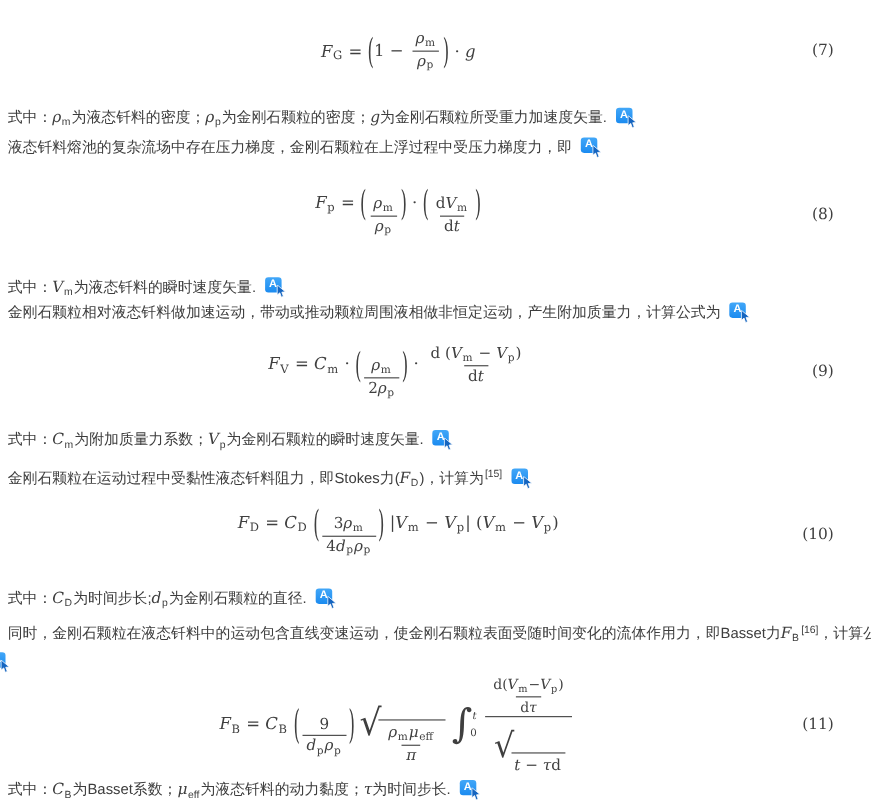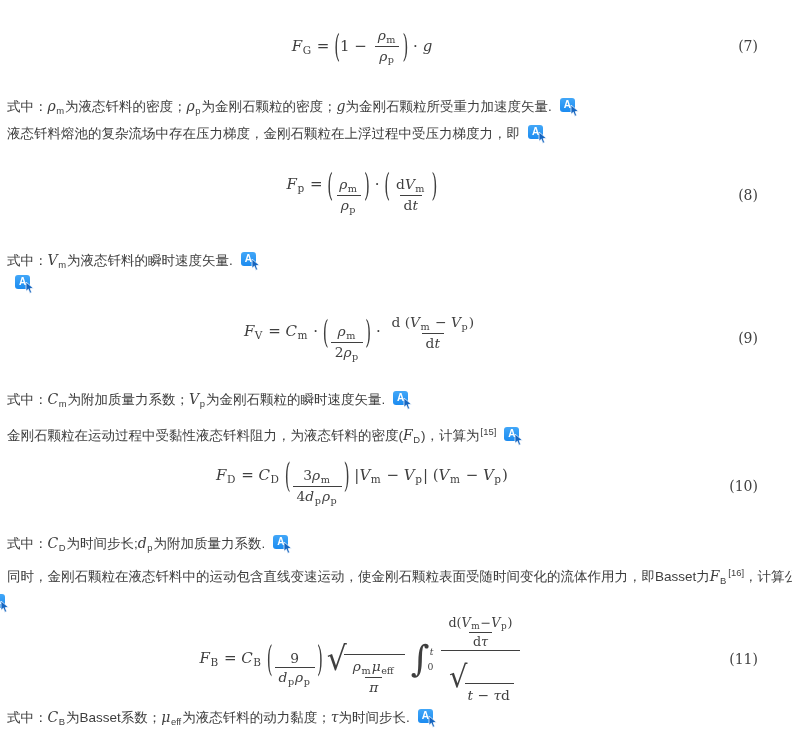--- a/index.html
+++ b/index.html
@@ -93,21 +93,21 @@
             </span>
           </span><span class="mparen" style="transform: scaleY(2.1);">)</span></span>
     </div>
     <span class="eq-num">(8)</span>
   </div>
 
   <div class="para" style="top:250px"><span class="mtext">式中：</span><span class="mi">V</span><span class="msub">m</span><span class="mtext">为液态钎料的瞬时速度矢量.</span><span class="tr-icon"><span class="tr-box">A</span><svg viewBox="0 0 10 12" class="tr-cursor">
           <path d="M1 0 L1 9.2 L3.4 7.2 L4.8 11.2 L6.6 10.4 L5.2 6.6 L8.4 6.3 Z" fill="#1565c0" stroke="#ffffff" stroke-width="0.7"></path>
         </svg></span></div>
 
-  <div class="para" style="top:273px"><span class="tr-icon"><span class="tr-box">A</span><svg viewBox="0 0 10 12" class="tr-cursor">
+  <div class="para" style="top:273px"><span class="mtext">金刚石颗粒相对液态钎料做加速运动，带动或推动颗粒周围液相做非恒定运动，产生附加质量力，计算公式为</span><span class="tr-icon"><span class="tr-box">A</span><svg viewBox="0 0 10 12" class="tr-cursor">
           <path d="M1 0 L1 9.2 L3.4 7.2 L4.8 11.2 L6.6 10.4 L5.2 6.6 L8.4 6.3 Z" fill="#1565c0" stroke="#ffffff" stroke-width="0.7"></path>
         </svg></span></div>
 
   <div class="eq-row" style="top:313px;height:50px">
     <div class="eq-center">
       <span class="math"><span class="mi">F</span><span class="msub">V</span><span class="mr"> = </span><span class="mi">C</span><span class="msub">m</span><span class="mr"> · </span><span class="mparen" style="transform: scaleY(2.1);">(</span><span class="minner">
             <span class="mfrac">
               <span class="mnum"><span class="mi">ρ</span><span class="msub">m</span></span>
               <span class="mden"><span class="mr">2</span><span class="mi">ρ</span><span class="msub">p</span></span>
             </span>
@@ -116,37 +116,37 @@
             <span class="mden"><span class="mr">d</span><span class="mi">t</span></span>
           </span></span>
     </div>
     <span class="eq-num">(9)</span>
   </div>
 
   <div class="para" style="top:389px"><span class="mtext">式中：</span><span class="mi">C</span><span class="msub">m</span><span class="mtext">为附加质量力系数；</span><span class="mi">V</span><span class="msub">p</span><span class="mtext">为金刚石颗粒的瞬时速度矢量.</span><span class="tr-icon"><span class="tr-box">A</span><svg viewBox="0 0 10 12" class="tr-cursor">
           <path d="M1 0 L1 9.2 L3.4 7.2 L4.8 11.2 L6.6 10.4 L5.2 6.6 L8.4 6.3 Z" fill="#1565c0" stroke="#ffffff" stroke-width="0.7"></path>
         </svg></span></div>
 
-  <div class="para" style="top:421px"><span class="mtext">金刚石颗粒在运动过程中受黏性液态钎料阻力，为液态钎料的密度(</span><span class="mi">F</span><span class="msub">D</span><span class="mtext">)，计算为</span><span class="msup">[15]</span><span class="tr-icon"><span class="tr-box">A</span><svg viewBox="0 0 10 12" class="tr-cursor">
+  <div class="para" style="top:421px"><span class="mtext">金刚石颗粒在运动过程中受黏性液态钎料阻力，即Stokes力(</span><span class="mi">F</span><span class="msub">D</span><span class="mtext">)，计算为</span><span class="msup">[15]</span><span class="tr-icon"><span class="tr-box">A</span><svg viewBox="0 0 10 12" class="tr-cursor">
           <path d="M1 0 L1 9.2 L3.4 7.2 L4.8 11.2 L6.6 10.4 L5.2 6.6 L8.4 6.3 Z" fill="#1565c0" stroke="#ffffff" stroke-width="0.7"></path>
         </svg></span></div>
 
   <div class="eq-row" style="top:460px;height:52px">
     <div class="eq-center">
       <span class="math"><span class="mi">F</span><span class="msub">D</span><span class="mr"> = </span><span class="mi">C</span><span class="msub">D</span><span class="mr"> </span><span class="mparen" style="transform: scaleY(2.2);">(</span><span class="minner">
             <span class="mfrac">
               <span class="mnum"><span class="mr">3</span><span class="mi">ρ</span><span class="msub">m</span></span>
               <span class="mden"><span class="mr">4</span><span class="mi">d</span><span class="msub">p</span><span class="mi">ρ</span><span class="msub">p</span></span>
             </span>
           </span><span class="mparen" style="transform: scaleY(2.2);">)</span><span class="mr"> |</span><span class="mi">V</span><span class="msub">m</span><span class="mr"> − </span><span class="mi">V</span><span class="msub">p</span><span class="mr">| (</span><span class="mi">V</span><span class="msub">m</span><span class="mr"> − </span><span class="mi">V</span><span class="msub">p</span><span class="mr">)</span></span>
     </div>
     <span class="eq-num">(10)</span>
   </div>
 
-  <div class="para" style="top:533px"><span class="mtext">式中：</span><span class="mi">C</span><span class="msub">D</span><span class="mtext">为时间步长;</span><span class="mi">d</span><span class="msub">p</span><span class="mtext">为附加质量力系数.</span><span class="tr-icon"><span class="tr-box">A</span><svg viewBox="0 0 10 12" class="tr-cursor">
+  <div class="para" style="top:533px"><span class="mtext">式中：</span><span class="mi">C</span><span class="msub">D</span><span class="mtext">为时间步长;</span><span class="mi">d</span><span class="msub">p</span><span class="mtext">为金刚石颗粒的直径.</span><span class="tr-icon"><span class="tr-box">A</span><svg viewBox="0 0 10 12" class="tr-cursor">
           <path d="M1 0 L1 9.2 L3.4 7.2 L4.8 11.2 L6.6 10.4 L5.2 6.6 L8.4 6.3 Z" fill="#1565c0" stroke="#ffffff" stroke-width="0.7"></path>
         </svg></span></div>
 
   <div class="para" style="top:562px"><span class="mtext">同时，金刚石颗粒在液态钎料中的运动包含直线变速运动，使金刚石颗粒表面受随时间变化的流体作用力，即Basset力</span><span class="mi">F</span><span class="msub">B</span><span class="msup">[16]</span><span class="mtext">，计算公式为</span></div>
 
   <span class="edge-icon-slot"><span class="tr-icon"><span class="tr-box">A</span><svg viewBox="0 0 10 12" class="tr-cursor">
           <path d="M1 0 L1 9.2 L3.4 7.2 L4.8 11.2 L6.6 10.4 L5.2 6.6 L8.4 6.3 Z" fill="#1565c0" stroke="#ffffff" stroke-width="0.7"></path>
         </svg></span></span>
 
   <div class="eq-row" style="top:624px;height:70px">

